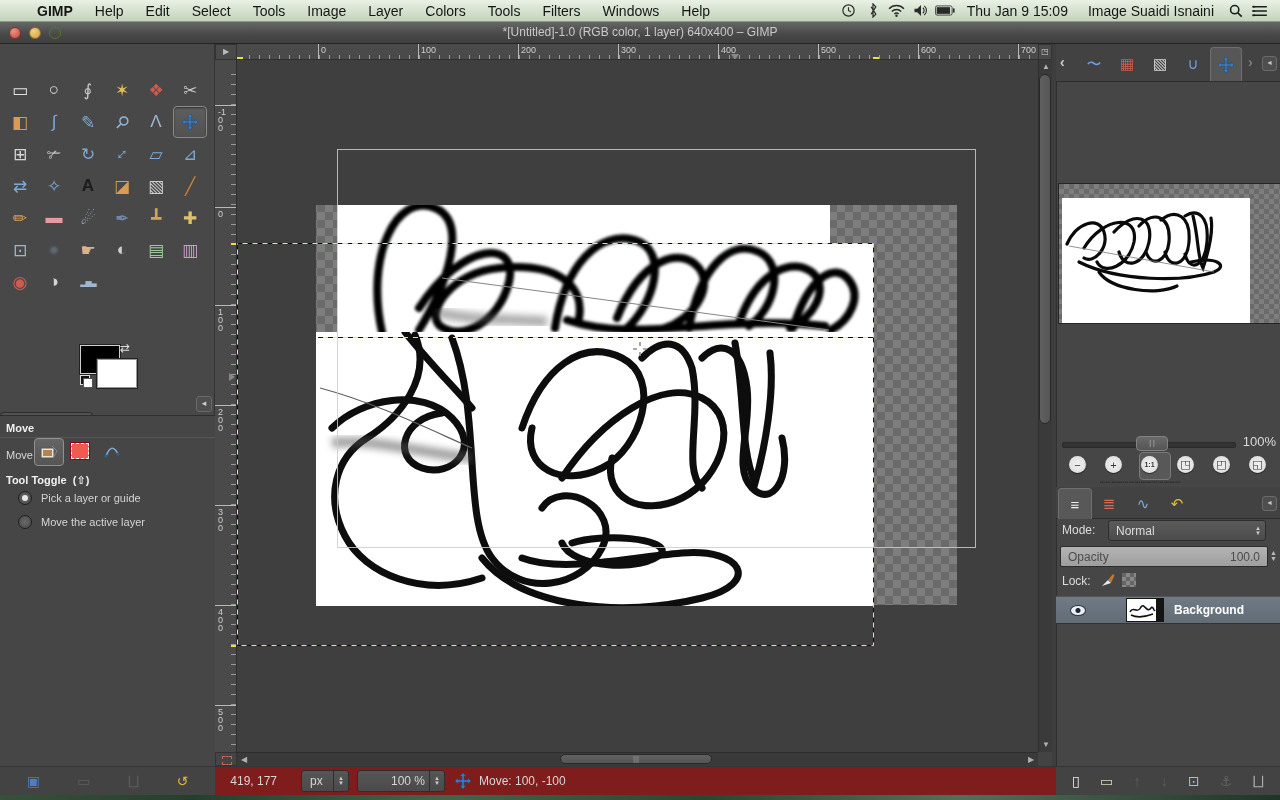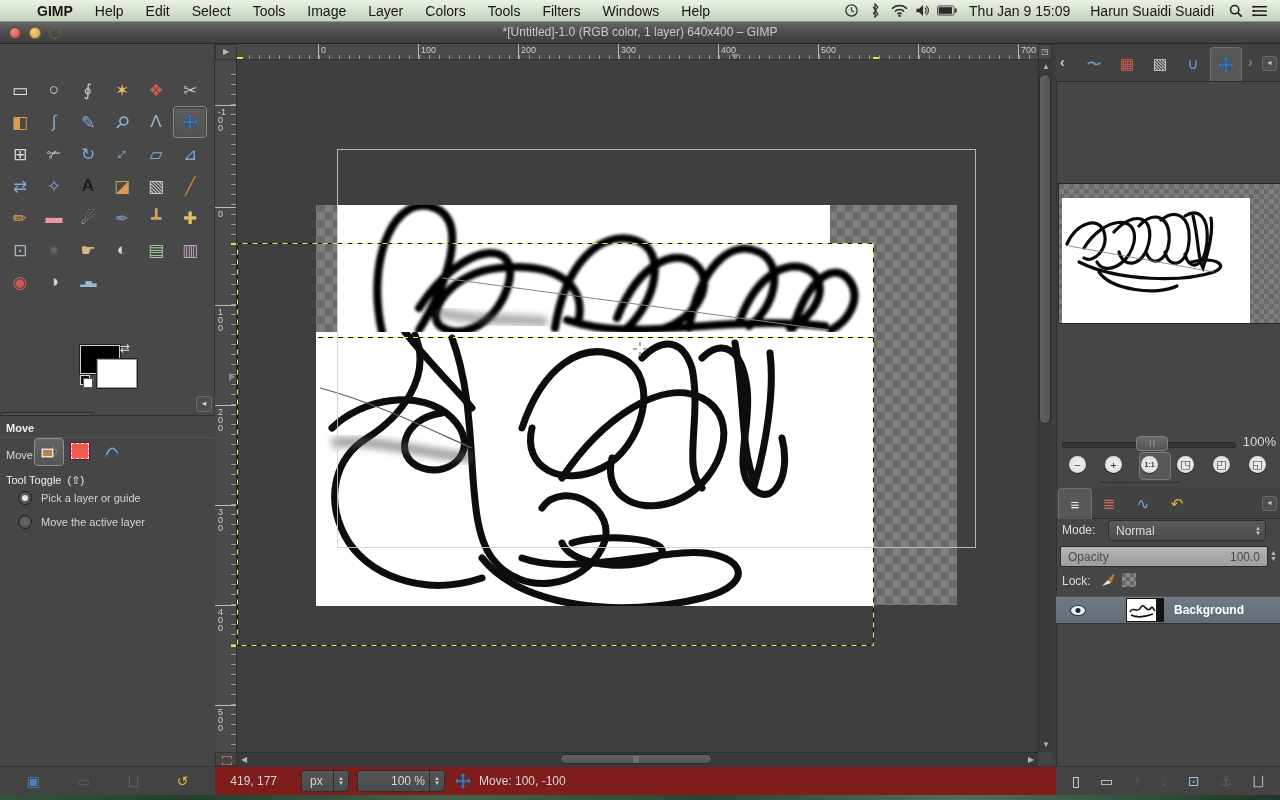--- a/index.html
+++ b/index.html
@@ -41,21 +41,21 @@
     color:#e4e4e4;font-size:11px;}
   #to-collapse{left:196px;top:352px;width:14px;height:14px;border:1px solid #6a6a6a;border-radius:3px;color:#ccc;
     font-size:9px;text-align:center;line-height:13px;background:#4e4e4e;}
   #to-panel{left:0;top:371px;width:215px;height:395px;background:#464646;border-top:1px solid #2e2e2e;}
   #to-tool{left:6px;top:6px;color:#f0f0f0;font-weight:bold;font-size:11px;}
   #to-sep{left:0;top:21px;width:215px;height:1px;background:#565656;}
   #to-movelabel{left:6px;top:33px;color:#d8d8d8;font-size:11px;}
   .mv-btn{top:22px;width:28px;height:26px;display:flex;align-items:center;justify-content:center;}
   .mv-btn.on{background:linear-gradient(#656565,#555);border:1px solid #909090;border-radius:4px;}
   #mv-sel{width:16px;height:14px;background:#f05a50;border:1px dashed #fff;box-shadow:0 0 0 1px #802;}
-  #to-toggle{left:6px;top:58px;color:#f0f0f0;font-weight:normal;font-size:11px;}
+  #to-toggle{left:6px;top:58px;color:#f0f0f0;font-weight:bold;font-size:11px;}
   .radio-row{left:18px;height:16px;display:flex;align-items:center;gap:9px;color:#d4d4d4;font-size:11px;}
   .rdot{width:12px;height:12px;border-radius:50%;background:radial-gradient(#6a6a6a,#474747);border:1px solid #1f1f1f;position:relative;}
   .rdot.sel:after{content:"";position:absolute;left:3px;top:3px;width:6px;height:6px;border-radius:50%;background:#e8e8e8;}
   #tb-bottom{left:0;top:722px;width:215px;height:29px;background:#434343;border-top:1px solid #363636;display:flex;align-items:center;justify-content:space-around;padding:0 8px;box-sizing:border-box;}
   .bbico{font-size:14px;}
   
   #corner-tl{left:215px;top:44px;width:22px;height:16px;background:#4a4a4a;border:1px solid #333;box-sizing:border-box;color:#bbb;font-size:8px;text-align:center;line-height:14px;}
   #ruler-top{left:237px;top:44px;width:801px;height:16px;background:#4a4a4a;border-bottom:1px solid #2e2e2e;box-sizing:border-box;overflow:hidden;
     background-image:repeating-linear-gradient(90deg,transparent 0 9px,#9a9a9a 9px 10px);background-size:100% 5px;background-position:3px 11px;background-repeat:no-repeat;}
   .rtick100{position:absolute;top:0;width:1px;height:16px;background:#b8b8b8;}
@@ -166,21 +166,21 @@
         </svg>
       </span>
     <span class="sicon">
         <svg width="22" height="11" viewBox="0 0 24 12">
           <rect x="0.5" y="0.5" width="20" height="11" rx="2" fill="none" stroke="#2a2a2a"></rect>
           <rect x="2" y="2" width="16" height="8" fill="#2a2a2a"></rect>
           <rect x="21.5" y="3.5" width="2" height="5" fill="#2a2a2a"></rect>
         </svg>
       </span>
     <span class="mtext">Thu Jan 9  15:09</span>
-    <span class="mtext">Harun Suaidi Suaidi</span>
+    <span class="mtext">Image Suaidi Isnaini</span>
     <span class="sicon">
         <svg width="14" height="14" viewBox="0 0 16 16">
           <circle cx="6.5" cy="6.5" r="4.7" fill="none" stroke="#1d1d1d" stroke-width="1.8"></circle>
           <path d="M10 10 L14.5 14.5" stroke="#1d1d1d" stroke-width="2"></path>
         </svg>
       </span>
     <span class="sicon">
         <svg width="16" height="12" viewBox="0 0 18 14">
           <g stroke="#1d1d1d" stroke-width="1.8">
             <path d="M1 2 H17 M1 7 H17 M1 12 H17"></path>

